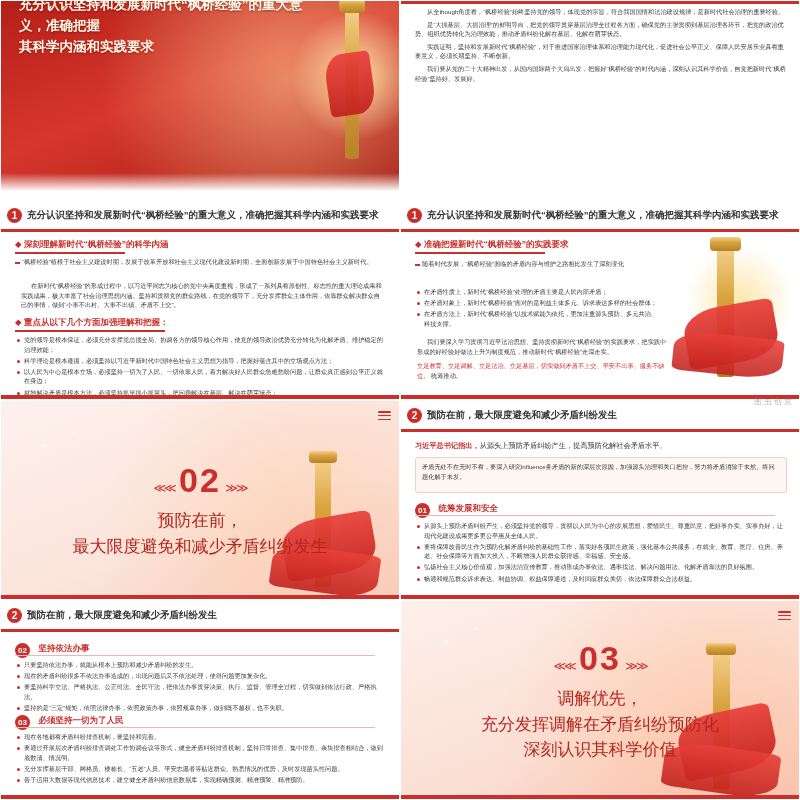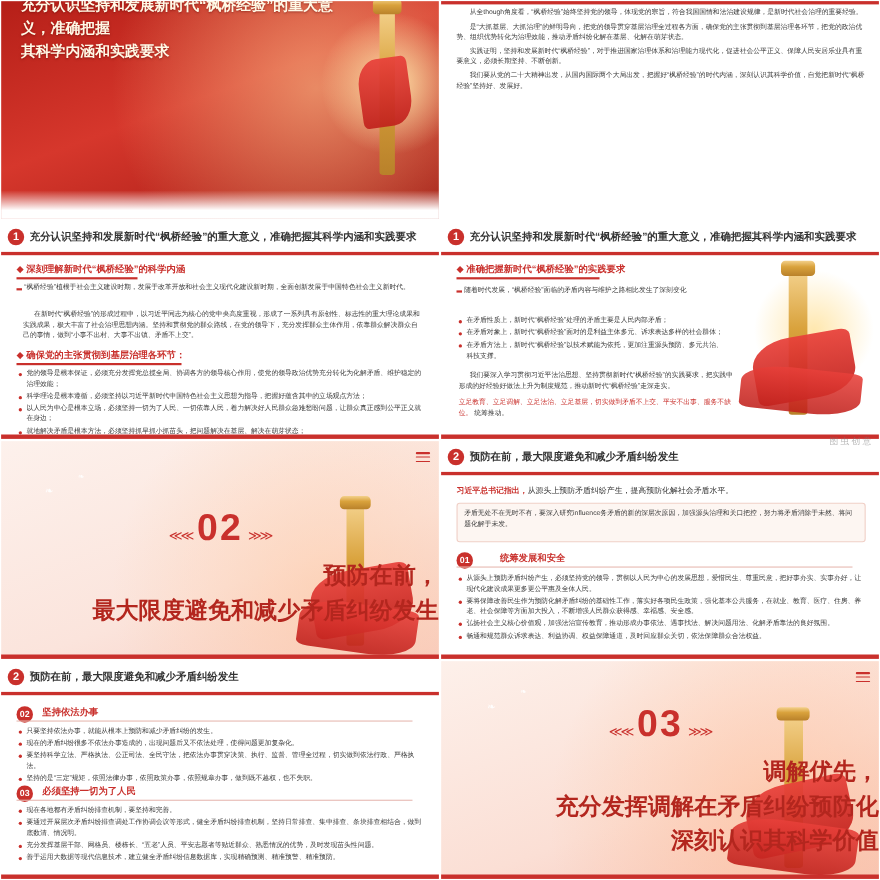--- a/index.html
+++ b/index.html
@@ -6,21 +6,21 @@
   body{width:800px;height:800px;font-family:"Liberation Sans","DejaVu Sans",sans-serif;overflow:hidden;}
   .grid{display:grid;grid-template-columns:repeat(2,1fr);grid-template-rows:repeat(4,200px);width:800px;height:800px;gap:0;}
   .slide{position:relative;overflow:hidden;box-sizing:border-box;border:1px solid #ffffff;background:#fff;}
   .txt{position:absolute;}
   
   .col-pillar{position:absolute;border-radius:3px;background:linear-gradient(180deg,#f3d08a,#d9a23c 40%,#b9812a);}
   .ribbon{position:absolute;background:linear-gradient(180deg,#e8403a,#c0211c);border-radius:40% 10% 40% 10%;}
   .glow{position:absolute;border-radius:50%;background:radial-gradient(circle,rgba(255,230,170,.95),rgba(255,180,90,0) 70%);}
   
   .big-num{font-size:34px;font-weight:bold;color:#c9302c;letter-spacing:2px;}
-  .big-title{font-size:21px;font-weight:bold;color:#b3261e;line-height:1.5;text-align:right;}
+  .big-title{font-size:17px;font-weight:normal;color:#b3261e;line-height:1.5;text-align:center;}
   .chev{color:#c9302c;font-size:12px;letter-spacing:-2px;}
   
   .hdr{position:absolute;left:0;top:0;width:100%;height:30px;background:#fff;}
   .hdr-num{position:absolute;left:6px;top:7px;width:15px;height:15px;border-radius:50%;background:#c9302c;color:#fff;font-size:10px;line-height:15px;text-align:center;font-weight:bold;}
   .hdr-txt{position:absolute;left:26px;top:8px;font-size:9.5px;color:#333;font-weight:bold;white-space:nowrap;overflow:hidden;text-overflow:ellipsis;width:360px;}
   .hdr-rule{position:absolute;left:0;top:28px;width:100%;height:3px;background:#c9302c;}
   .sub-h{font-size:8.5px;color:#c9302c;font-weight:bold;}
   .body-t{font-size:6.2px;color:#3a3a3a;line-height:1.55;}
   .bullet{position:relative;padding-left:7px;}
   .bullet:before{content:"";position:absolute;left:0;top:4px;width:3px;height:3px;background:#c9302c;border-radius:50%;}
@@ -76,21 +76,21 @@
     <div style="position:absolute;left:14px;top:51px;width:110px;height:1.5px;background:#c9302c;"></div>
 
     <div class="txt body-t" style="left:14px;top:56px;width:370px;">
       <div class="bullet dash">“枫桥经验”植根于社会主义建设时期，发展于改革开放和社会主义现代化建设新时期，全面创新发展于中国特色社会主义新时代。</div>
     </div>
     <div class="txt body-t" style="left:20px;top:80px;width:364px;text-indent:10px;">
       <span>在新时代“枫桥经验”的形成过程中，以习近平同志为核心的党中央高度重视，形成了一系列具有原创性、标志性的重大理论成果和实践成果，极大丰富了社会治理思想内涵。坚持和贯彻党的群众路线，在党的领导下，充分发挥群众主体作用，依靠群众解决群众自己的事情，做到“小事不出村、大事不出镇、矛盾不上交”。</span>
     </div>
 
     <div class="txt sub-h" style="left:14px;top:116px;">
-      <span style="color:#c9302c;">◆ </span><span>确保党的主张贯彻到基层治理各环节：</span>
+      <span style="color:#c9302c;">◆ </span><span>重点从以下几个方面加强理解和把握：</span>
     </div>
     <div style="position:absolute;left:14px;top:129px;width:150px;height:1.5px;background:#c9302c;"></div>
 
     <ul class="ul txt body-t" style="left:16px;top:134px;width:368px;">
       <li class="bullet">党的领导是根本保证，必须充分发挥党总揽全局、协调各方的领导核心作用，使党的领导政治优势充分转化为化解矛盾、维护稳定的治理效能；</li>
       <li class="bullet">科学理论是根本遵循，必须坚持以习近平新时代中国特色社会主义思想为指导，把握好蕴含其中的立场观点方法；</li>
       <li class="bullet">以人民为中心是根本立场，必须坚持一切为了人民、一切依靠人民，着力解决好人民群众急难愁盼问题，让群众真正感到公平正义就在身边；</li>
       <li class="bullet">就地解决矛盾是根本方法，必须坚持抓早抓小抓苗头，把问题解决在基层、解决在萌芽状态；</li>
       <li class="bullet">依法办事是根本保障，必须在法治轨道上推动矛盾纠纷化解，做到办事依法、遇事找法、解决问题用法、化解矛盾靠法；</li>
 
@@ -176,21 +176,21 @@
     <div class="txt" style="left:14px;top:40px;width:372px;font-size:7.2px;">
       <span style="color:#c9302c;font-weight:bold;">习近平总书记指出，</span><span style="color:#333;">从源头上预防矛盾纠纷产生，提高预防化解社会矛盾水平。</span>
     </div>
 
     <div class="panel" style="left:14px;top:56px;width:370px;height:34px;">
       <div class="body-t" style="padding:4px 6px;">矛盾无处不在无时不有，要深入研究influence务矛盾的新的深层次原因，加强源头治理和关口把控，努力将矛盾消除于未然、将问题化解于未发。</div>
     </div>
 
     <div class="txt" style="left:14px;top:98px;">
       <span class="chip">01</span>
-      <span class="sub-h" style="margin-left:20px;vertical-align:2px;">统筹发展和安全</span>
+      <span class="sub-h" style="margin-left:4px;vertical-align:2px;">统筹发展和安全</span>
     </div>
     <div style="position:absolute;left:14px;top:114px;width:360px;height:1.2px;background:#e7b9b2;"></div>
 
     <ul class="ul txt body-t" style="left:16px;top:120px;width:368px;">
       <li class="bullet">从源头上预防矛盾纠纷产生，必须坚持党的领导，贯彻以人民为中心的发展思想，爱惜民生、尊重民意，把好事办实、实事办好，让现代化建设成果更多更公平惠及全体人民。</li>
       <li class="bullet">要将保障改善民生作为预防化解矛盾纠纷的基础性工作，落实好各项民生政策，强化基本公共服务，在就业、教育、医疗、住房、养老、社会保障等方面加大投入，不断增强人民群众获得感、幸福感、安全感。</li>
       <li class="bullet">弘扬社会主义核心价值观，加强法治宣传教育，推动形成办事依法、遇事找法、解决问题用法、化解矛盾靠法的良好氛围。</li>
       <li class="bullet">畅通和规范群众诉求表达、利益协调、权益保障通道，及时回应群众关切，依法保障群众合法权益。</li>
     </ul>
     <div style="position:absolute;left:0;bottom:0;width:100%;height:4px;background:#c9302c;"></div>

